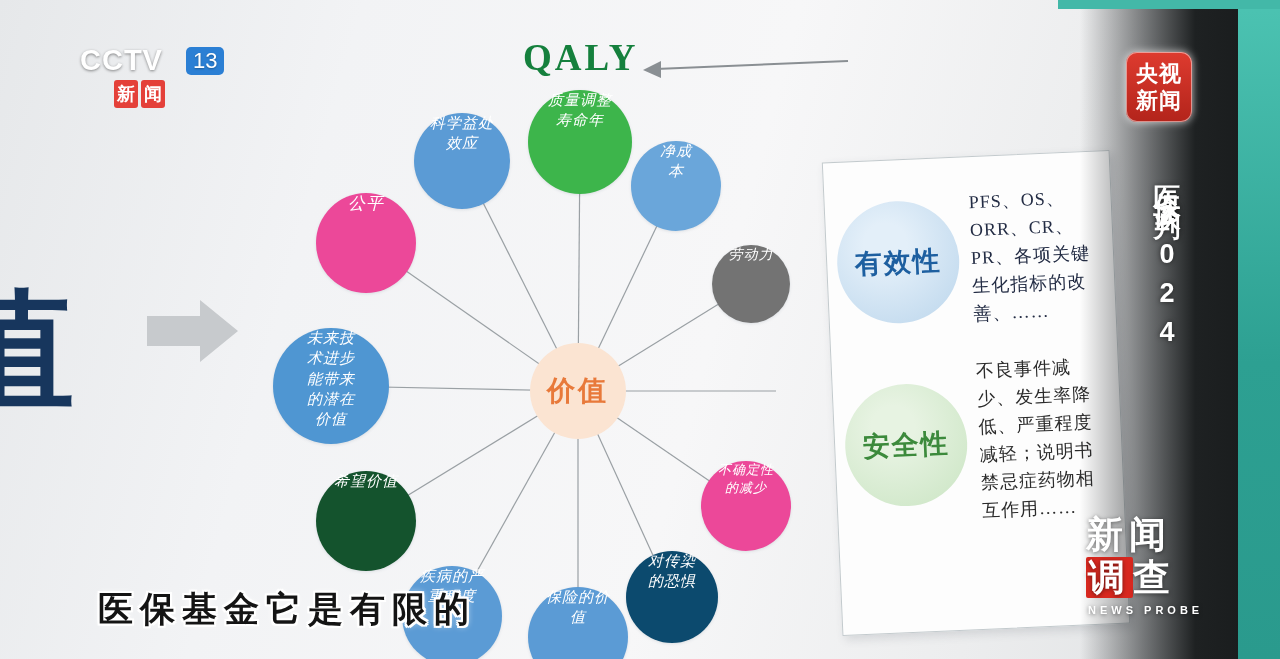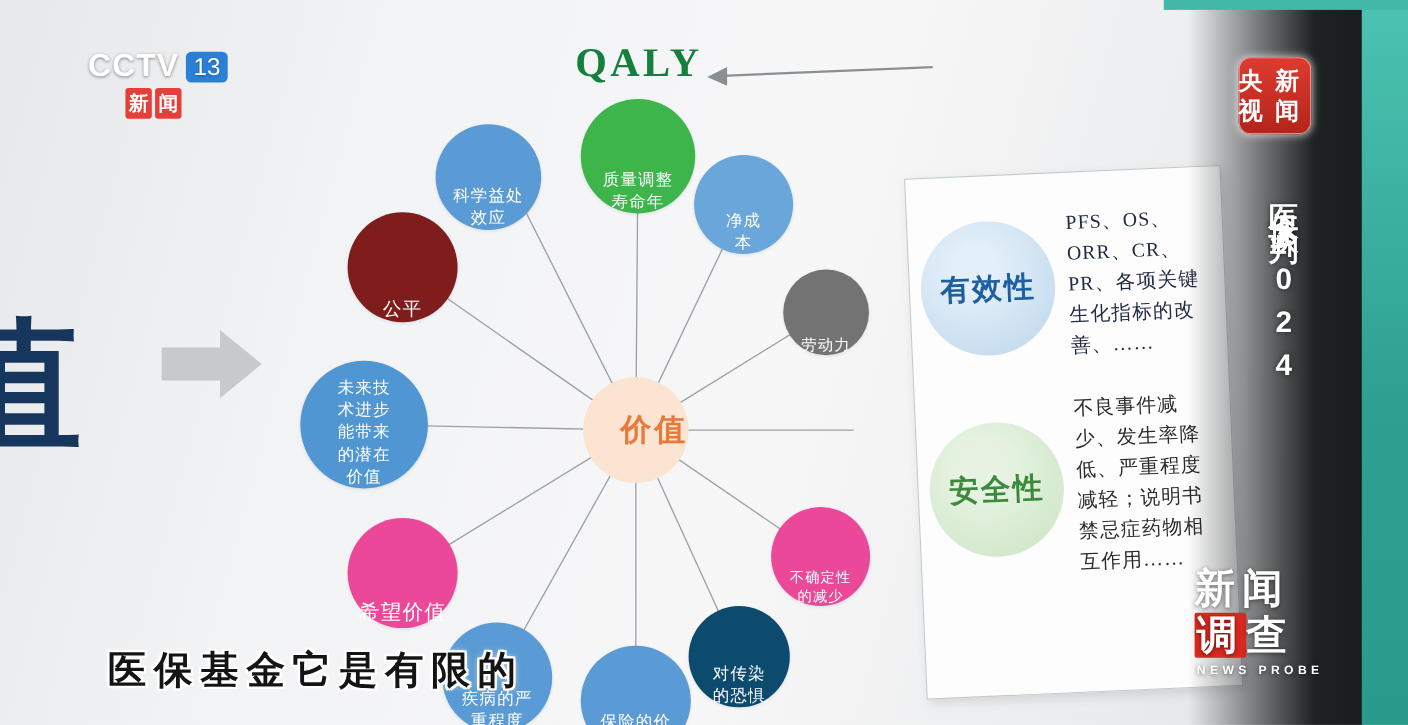--- a/index.html
+++ b/index.html
@@ -13,28 +13,29 @@
   .big-char{
     position:absolute;left:-58px;top:282px;font-size:132px;font-weight:800;
     color:#17365d;font-family:"Liberation Sans",sans-serif;letter-spacing:0;line-height:1;
   }
   .spokes{position:absolute;left:0;top:0;z-index:1;}
   .qaly-title{
     position:absolute;left:523px;top:36px;font-family:Liberation Serif, serif;
     font-weight:700;font-size:37px;color:#15803d;letter-spacing:3px;z-index:3;
   }
   .bubble{
-    position:absolute;border-radius:50%;display:flex;align-items:flex-end;justify-content:center;
+    position:absolute;border-radius:50%;display:flex;align-items:flex-start;justify-content:center;
     text-align:center;color:#fff;z-index:2;line-height:1.35;letter-spacing:1px;
     box-shadow:0 1px 3px rgba(80,100,120,.15);
+    font-style:italic;
   }
   .bubble span{display:inline-block;}
   .center-circle{
     position:absolute;left:530px;top:343px;width:96px;height:96px;border-radius:50%;
-    background:#fbe4d2;display:flex;align-items:center;justify-content:flex-end;
+    background:#fbe4d2;display:flex;align-items:center;justify-content:center;
     color:#e8793a;font-size:28px;font-weight:700;letter-spacing:3px;z-index:3;
   }
   
   .panel{
     position:absolute;left:832px;top:156px;width:288px;height:474px;z-index:2;
     background:#fdfdfd;border:1px solid #c3cacd;box-shadow:3px 4px 10px rgba(60,70,80,.15);
     transform:rotate(-2.5deg);padding:8px 10px;box-sizing:border-box;
   }
   .panel-row{display:flex;align-items:center;gap:12px;}
   .panel-row.r1{margin-top:24px;}
@@ -56,39 +57,39 @@
     position:absolute;left:1080px;top:0;width:160px;height:659px;z-index:30;
     background:linear-gradient(to right,rgba(25,28,30,0) 0%,rgba(25,28,30,.55) 40%,#1e2122 72%,#1a1d1e 100%);
   }
   .teal-strip{
     position:absolute;right:0;top:0;width:42px;height:659px;z-index:31;
     background:linear-gradient(to bottom,#4cc3b2,#2da092 55%,#2a9a8d);
   }
   .teal-top{position:absolute;left:1058px;top:0;width:222px;height:9px;background:#43b8a8;z-index:32;}
   
   .cctv-bug{position:absolute;left:80px;top:44px;z-index:40;}
-  .cctv-row{display:flex;align-items:center;gap:6px;}
+  .cctv-row{display:flex;align-items:center;gap:23px;}
   .cctv-word{
     color:#fff;font-weight:800;font-size:29px;letter-spacing:1px;
     text-shadow:0 1px 3px rgba(0,0,0,.45);
   }
   .cctv-num{
     background:#2b7fd4;color:#fff;font-weight:400;font-size:22px;border-radius:5px;
     padding:1px 7px;text-shadow:0 1px 2px rgba(0,0,0,.3);
   }
   .cctv-sub{display:flex;gap:3px;margin:3px 0 0 34px;}
   .cctv-sub b{
     background:rgba(226,40,32,.88);color:#fff;font-size:18px;font-weight:700;
     padding:2px 3px;border-radius:3px;
   }
   .ys-logo{
     position:absolute;left:1126px;top:52px;width:66px;height:70px;z-index:40;
     background:linear-gradient(#de3b2f,#b3241b);border-radius:11px;
     box-shadow:0 0 8px rgba(255,255,255,.75),inset 0 0 0 1px rgba(255,255,255,.5);
-    display:flex;align-items:center;justify-content:center;
+    display:flex;flex-direction:column;align-items:center;justify-content:center;
     color:#fff;font-weight:800;font-size:22px;line-height:1.25;letter-spacing:1px;
   }
   .side-banner{
     position:absolute;left:1149px;top:164px;z-index:40;writing-mode:vertical-rl;text-orientation:upright;
     color:#fff;font-weight:800;font-size:27px;letter-spacing:9px;
     text-shadow:0 0 5px rgba(0,0,0,.55);
   }
   .probe-logo{position:absolute;left:1086px;top:514px;z-index:40;color:#fff;
     text-shadow:0 1px 4px rgba(0,0,0,.5);}
   .probe-row{font-size:37px;font-weight:800;letter-spacing:6px;line-height:1.15;}
@@ -130,33 +131,33 @@
     <line x1="848" y1="61" x2="656" y2="69" stroke="#8a8f93" stroke-width="2"></line>
     <polygon points="643,70 661,61 661,78" fill="#8a8f93"></polygon>
   </svg>
 
   <div class="qaly-title">QALY</div>
 
   <div class="bubble" style="left:528px;top:90px;width:104px;height:104px;background:#3db54b;font-size:15px;">
       <span style="width:68px">质量调整寿命年</span>
     </div>
 
-  <div class="bubble" style="left:396px;top:113px;width:96px;height:96px;background:#5b9bd5;font-size:15px;">
+  <div class="bubble" style="left:414px;top:113px;width:96px;height:96px;background:#5b9bd5;font-size:15px;">
       <span style="width:64px">科学益处效应</span>
     </div>
 
-  <div class="bubble" style="left:316px;top:193px;width:100px;height:100px;background:#7f1d1d;font-size:17px;">
+  <div class="bubble" style="left:316px;top:193px;width:100px;height:100px;background:#ec4899;font-size:17px;">
       <span>公平</span>
     </div>
 
   <div class="bubble" style="left:273px;top:328px;width:116px;height:116px;background:#4f96d2;font-size:15px;">
       <span style="width:62px">未来技术进步能带来的潜在价值</span>
     </div>
 
-  <div class="bubble" style="left:316px;top:471px;width:100px;height:100px;background:#ec4899;font-size:19px;">
+  <div class="bubble" style="left:316px;top:471px;width:100px;height:100px;background:#14532d;font-size:15px;">
       <span>希望价值</span>
     </div>
 
   <div class="bubble" style="left:402px;top:566px;width:100px;height:100px;background:#5b9bd5;font-size:15px;">
       <span style="width:64px">疾病的严重程度</span>
     </div>
 
   <div class="bubble" style="left:528px;top:587px;width:100px;height:100px;background:#5b9bd5;font-size:15px;">
       <span style="width:64px">保险的价值</span>
     </div>

